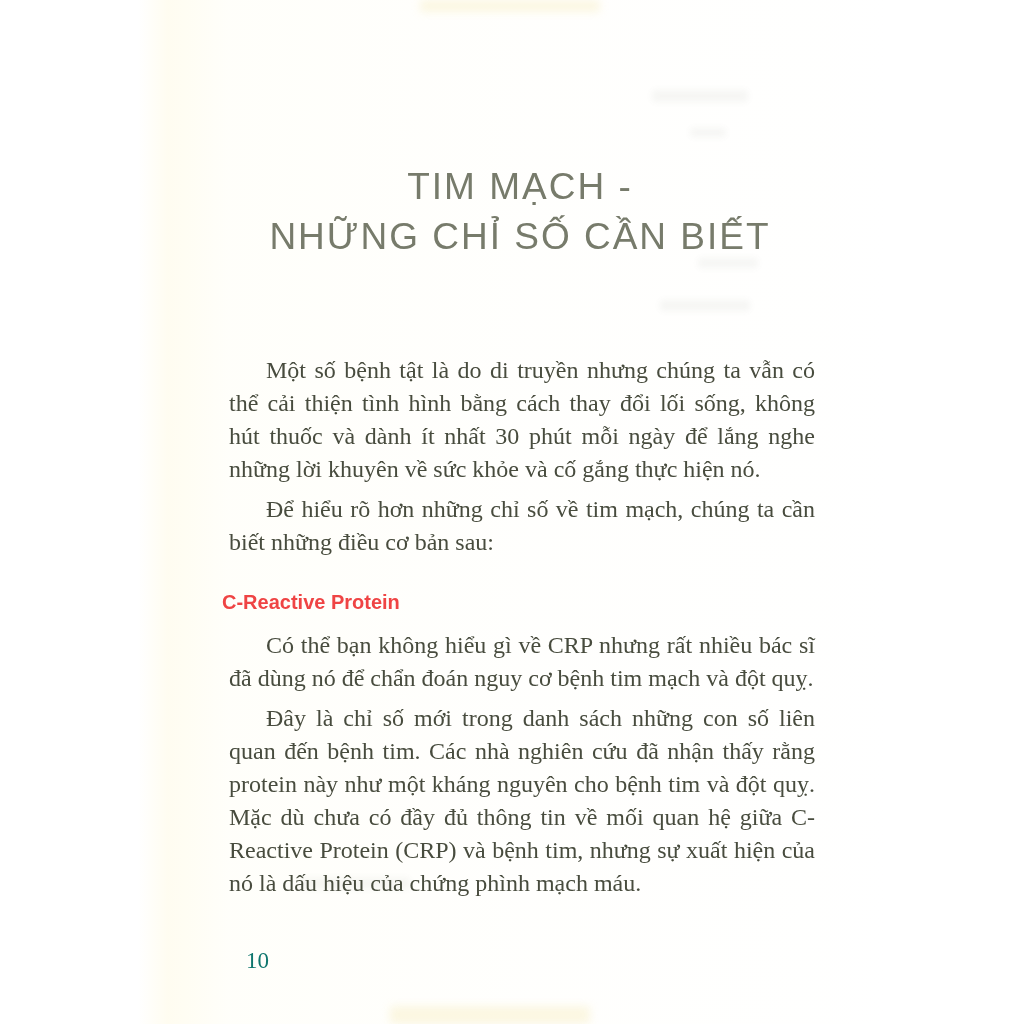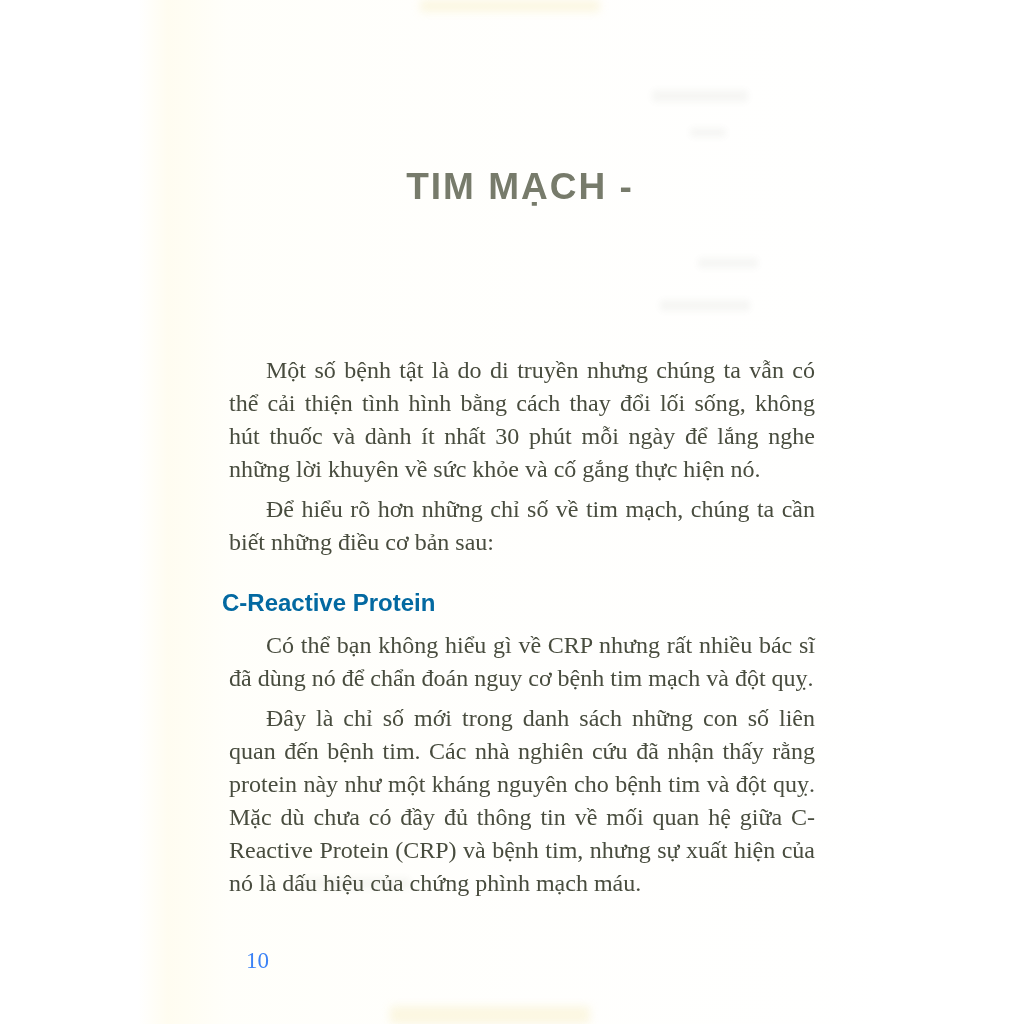--- a/index.html
+++ b/index.html
@@ -31,21 +31,21 @@
       rgba(255,255,255,0) 100%);
   }
   
   .chapter-title {
     position: absolute;
     left: 150px;
     width: 740px;
     top: 162px;
     text-align: center;
     font-family: "Liberation Sans", "DejaVu Sans", sans-serif;
-    font-weight: 700;
+    font-weight: 400;
     font-size: 37px;
     line-height: 50px;
     letter-spacing: 2px;
     color: #777b6b;
   }
   
   .text-column {
     position: absolute;
     left: 222px;
     top: 347px;
@@ -56,29 +56,29 @@
     text-align: justify;
   }
   .text-column p {
     margin: 7px;
     text-indent: 37px;
   }
   .section-heading {
     margin: 27px 0 10px 0;
     font-family: "Liberation Sans", "DejaVu Sans", sans-serif;
     font-weight: 700;
-    font-size: 24px;
-    color: #0369a1;
+    font-size: 20px;
+    color: #ef4444;
   }
   .page-number {
     position: absolute;
     left: 246px;
     top: 948px;
     font-size: 23px;
-    color: #3b82f6;
+    color: #0f766e;
   }
   
   .smudge {
     position: absolute;
     background: #6d7260;
     opacity: 0.06;
     filter: blur(3px);
     border-radius: 3px;
   }
   .smudge.cream {
@@ -97,20 +97,21 @@
   <div class="smudge cream" style="left:420px; top:0px;   width:180px; height:12px;"></div>
   <div class="smudge cream" style="left:390px; top:1006px;width:200px; height:18px;"></div>
   <div class="smudge" style="left:652px; top:90px;  width:96px;  height:12px;"></div>
   <div class="smudge" style="left:690px; top:128px; width:36px;  height:9px;"></div>
   <div class="smudge" style="left:698px; top:258px; width:60px;  height:10px;"></div>
   <div class="smudge" style="left:660px; top:300px; width:90px;  height:11px;"></div>
   <div class="smudge" style="left:300px; top:878px; width:110px; height:11px;"></div>
 
   <div class="chapter-title">
     <div>TIM MẠCH -</div>
+    <div>NHỮNG CHỈ SỐ CẦN BIẾT</div>
   </div>
 
   <div class="text-column">
     <p>Một số bệnh tật là do di truyền nhưng chúng ta vẫn có thể cải thiện tình hình bằng cách thay đổi lối sống, không hút thuốc và dành ít nhất 30 phút mỗi ngày để lắng nghe những lời khuyên về sức khỏe và cố gắng thực hiện nó.</p>
     <p>Để hiểu rõ hơn những chỉ số về tim mạch, chúng ta cần biết những điều cơ bản sau:</p>
     <h3 class="section-heading">C-Reactive Protein</h3>
     <p>Có thể bạn không hiểu gì về CRP nhưng rất nhiều bác sĩ đã dùng nó để chẩn đoán nguy cơ bệnh tim mạch và đột quỵ.</p>
     <p>Đây là chỉ số mới trong danh sách những con số liên quan đến bệnh tim. Các nhà nghiên cứu đã nhận thấy rằng protein này như một kháng nguyên cho bệnh tim và đột quỵ. Mặc dù chưa có đầy đủ thông tin về mối quan hệ giữa C-Reactive Protein (CRP) và bệnh tim, nhưng sự xuất hiện của nó là dấu hiệu của chứng phình mạch máu.</p>
   </div>
 

